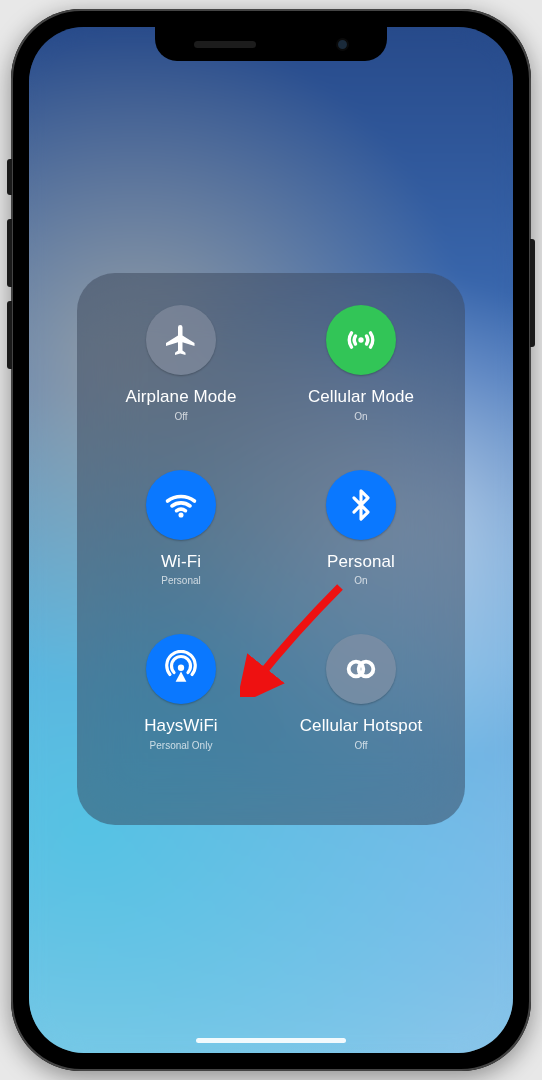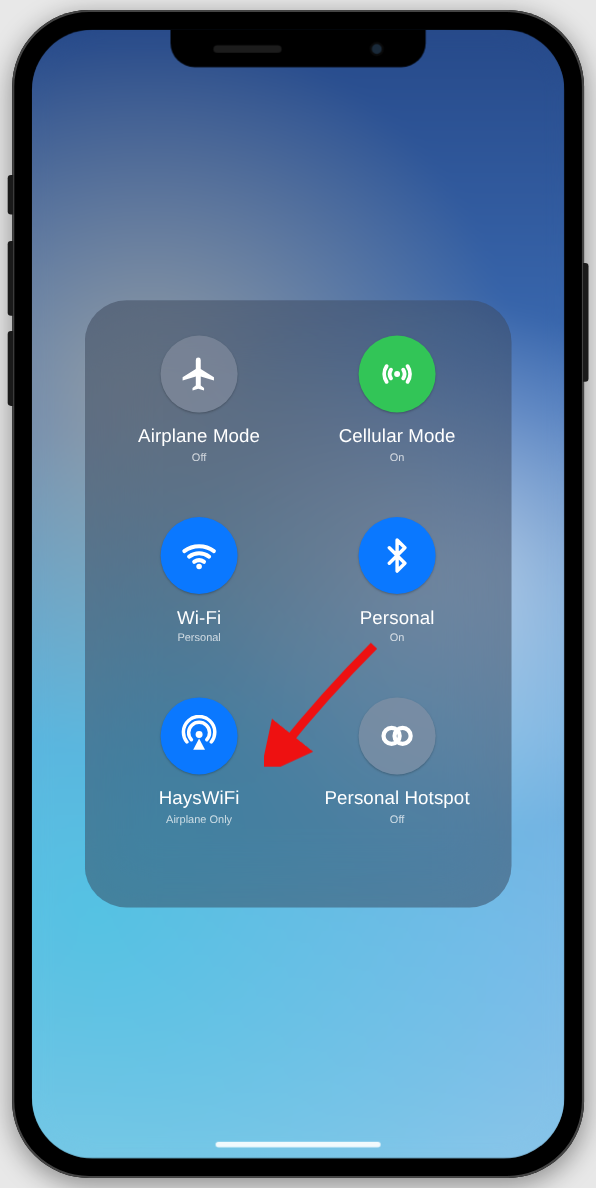--- a/index.html
+++ b/index.html
@@ -157,31 +157,31 @@
       <div class="tile">
         <div class="iconbtn bg-blue">
           <svg width="38" height="38" viewBox="0 0 24 24" fill="none" stroke="#fff" stroke-width="2" stroke-linecap="round">
             <path d="M5 15.5A9 9 0 1 1 19 15.5"></path>
             <path d="M7.6 14.2A6 6 0 1 1 16.4 14.2"></path>
             <circle cx="12" cy="11.2" r="2" fill="#fff" stroke="none"></circle>
             <path d="M12 13.5l-3.4 6.5h6.8z" fill="#fff" stroke="none"></path>
           </svg>
         </div>
         <div class="label">HaysWiFi</div>
-        <div class="sublabel">Airplane Only</div>
+        <div class="sublabel">Personal Only</div>
       </div>
 
       <div class="tile">
         <div class="iconbtn bg-off">
           <svg width="40" height="40" viewBox="0 0 24 24" fill="none" stroke="#fff" stroke-width="2.3" stroke-linecap="round">
             <circle cx="9" cy="12" r="4.4"></circle>
             <circle cx="15" cy="12" r="4.4"></circle>
           </svg>
         </div>
-        <div class="label">Personal Hotspot</div>
+        <div class="label">Cellular Hotspot</div>
         <div class="sublabel">Off</div>
       </div>
 
     </div>
 
     <svg class="arrow" width="120" height="120" viewBox="0 0 120 120">
       <defs>
         <marker id="ahead" markerWidth="8" markerHeight="8" refX="2.2" refY="3" orient="auto">
           <path d="M0 0 L6 3 L0 6 z" fill="#e11"></path>
         </marker>

